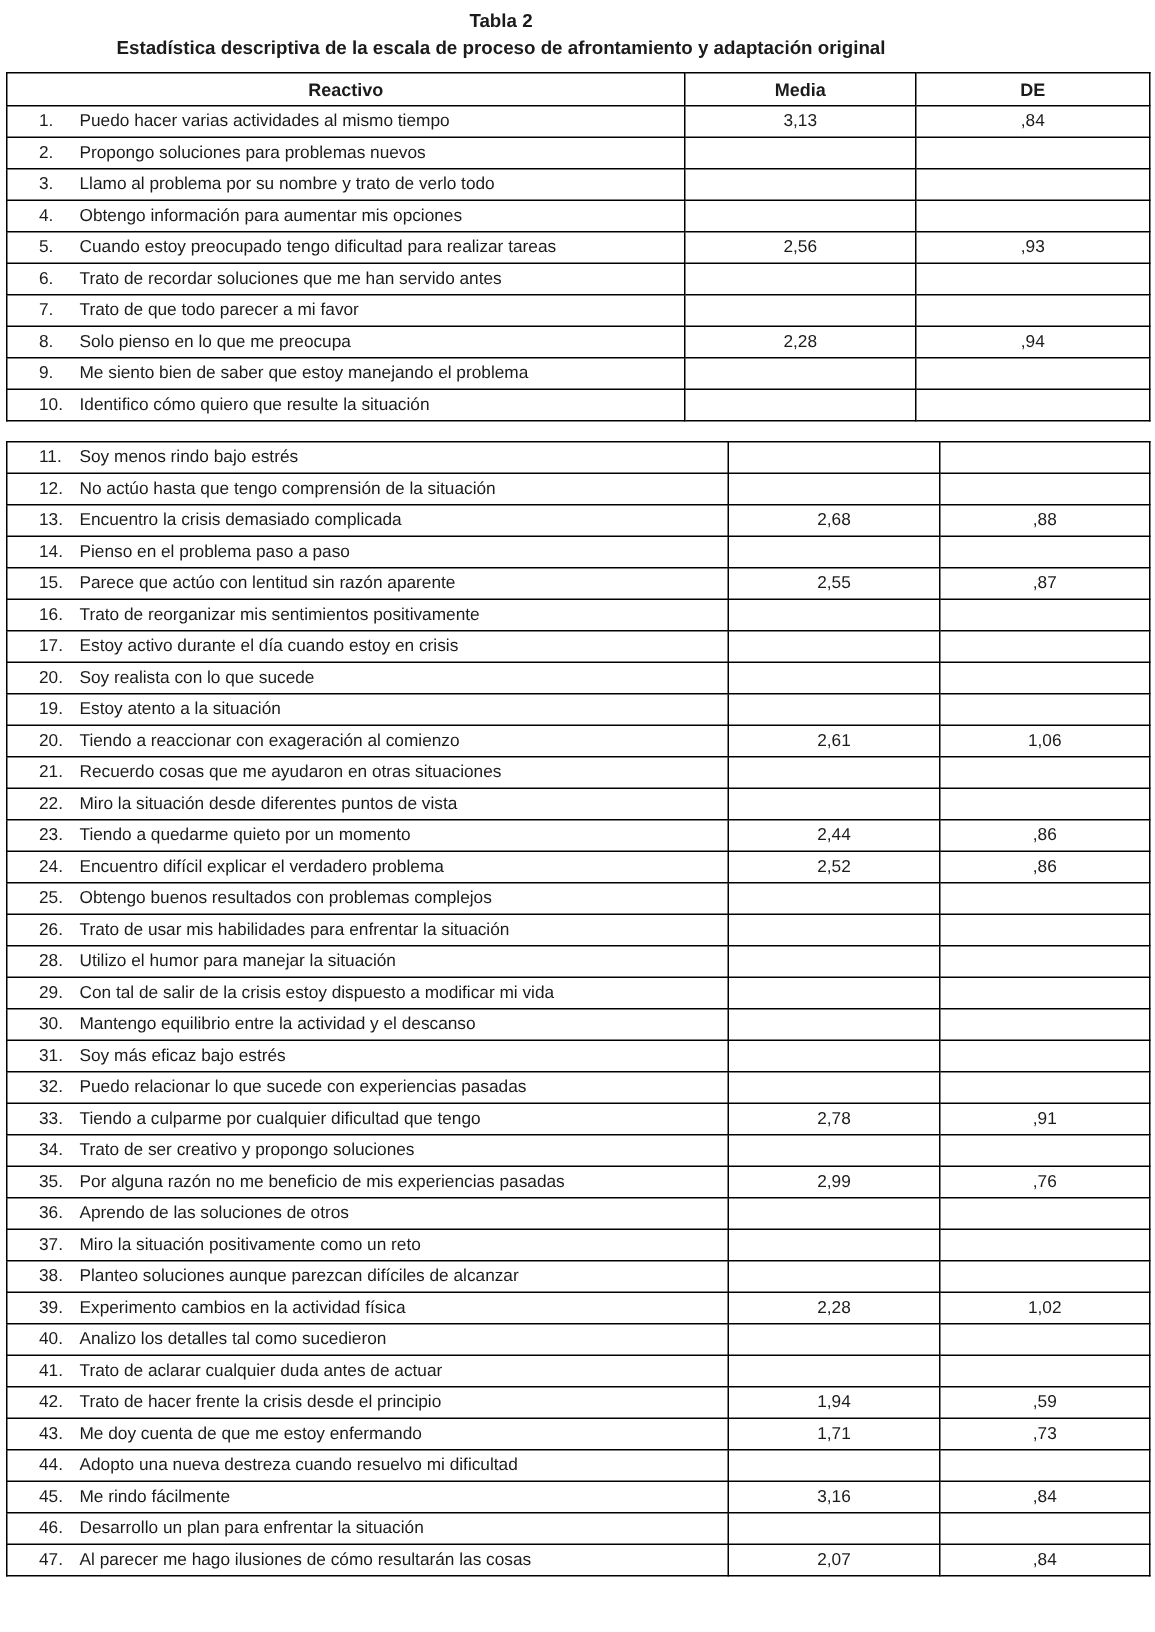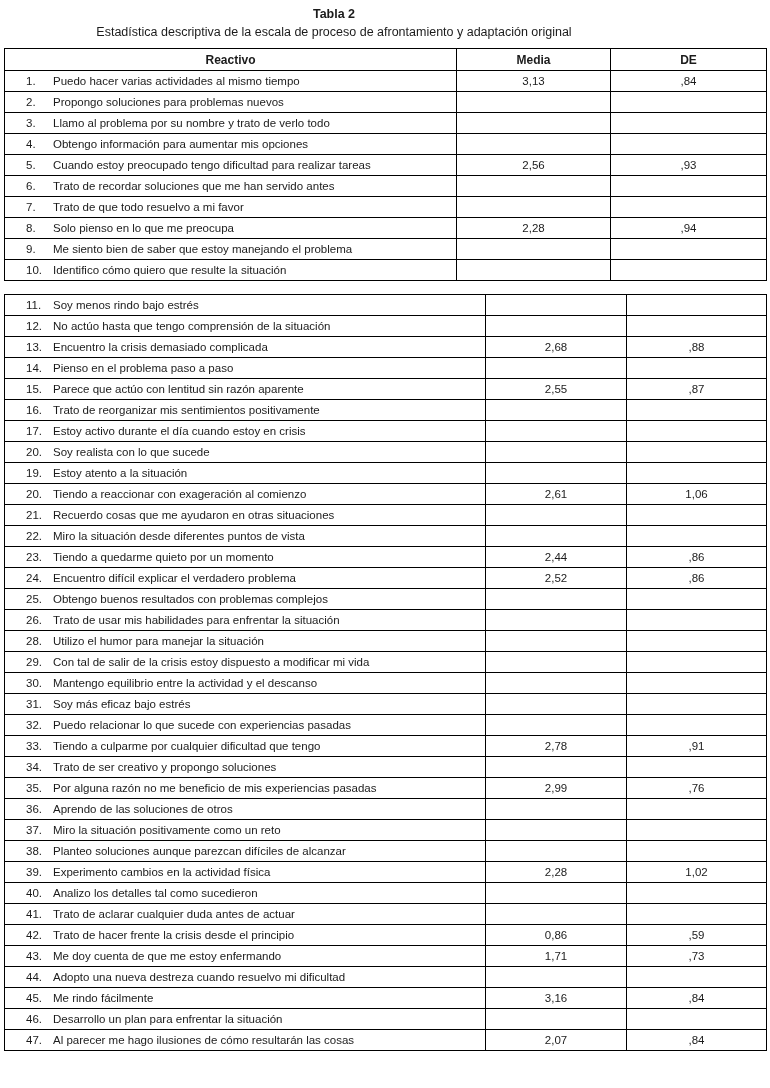--- a/index.html
+++ b/index.html
@@ -19,21 +19,21 @@
   .title-block {
     text-align: center;
     margin-bottom: 9px;
   }
   .table-title {
     font-weight: bold;
     font-size: 12.5px;
     margin-bottom: 4px;
   }
   .table-subtitle {
-    font-weight: normal;
+    font-weight: bold;
     font-size: 12.5px;
   }
   table {
     border-collapse: collapse;
     table-layout: fixed;
     width: 762px;
     border: 1.5px solid #000;
   }
   th, td {
     border: 1px solid #000;
@@ -114,21 +114,21 @@
           <td class="c-reactivo"><span class="num">5.</span><span>Cuando estoy preocupado tengo dificultad para realizar tareas</span></td>
           <td class="c-media">2,56</td>
           <td class="c-de">,93</td>
         </tr>
         <tr>
           <td class="c-reactivo"><span class="num">6.</span><span>Trato de recordar soluciones que me han servido antes</span></td>
           <td class="c-media"></td>
           <td class="c-de"></td>
         </tr>
         <tr>
-          <td class="c-reactivo"><span class="num">7.</span><span>Trato de que todo resuelvo a mi favor</span></td>
+          <td class="c-reactivo"><span class="num">7.</span><span>Trato de que todo parecer a mi favor</span></td>
           <td class="c-media"></td>
           <td class="c-de"></td>
         </tr>
         <tr>
           <td class="c-reactivo"><span class="num">8.</span><span>Solo pienso en lo que me preocupa</span></td>
           <td class="c-media">2,28</td>
           <td class="c-de">,94</td>
         </tr>
         <tr>
           <td class="c-reactivo"><span class="num">9.</span><span>Me siento bien de saber que estoy manejando el problema</span></td>
@@ -297,21 +297,21 @@
           <td class="c-media"></td>
           <td class="c-de"></td>
         </tr>
         <tr>
           <td class="c-reactivo"><span class="num">41.</span><span>Trato de aclarar cualquier duda antes de actuar</span></td>
           <td class="c-media"></td>
           <td class="c-de"></td>
         </tr>
         <tr>
           <td class="c-reactivo"><span class="num">42.</span><span>Trato de hacer frente la crisis desde el principio</span></td>
-          <td class="c-media">0,86</td>
+          <td class="c-media">1,94</td>
           <td class="c-de">,59</td>
         </tr>
         <tr>
           <td class="c-reactivo"><span class="num">43.</span><span>Me doy cuenta de que me estoy enfermando</span></td>
           <td class="c-media">1,71</td>
           <td class="c-de">,73</td>
         </tr>
         <tr>
           <td class="c-reactivo"><span class="num">44.</span><span>Adopto una nueva destreza cuando resuelvo mi dificultad</span></td>
           <td class="c-media"></td>

